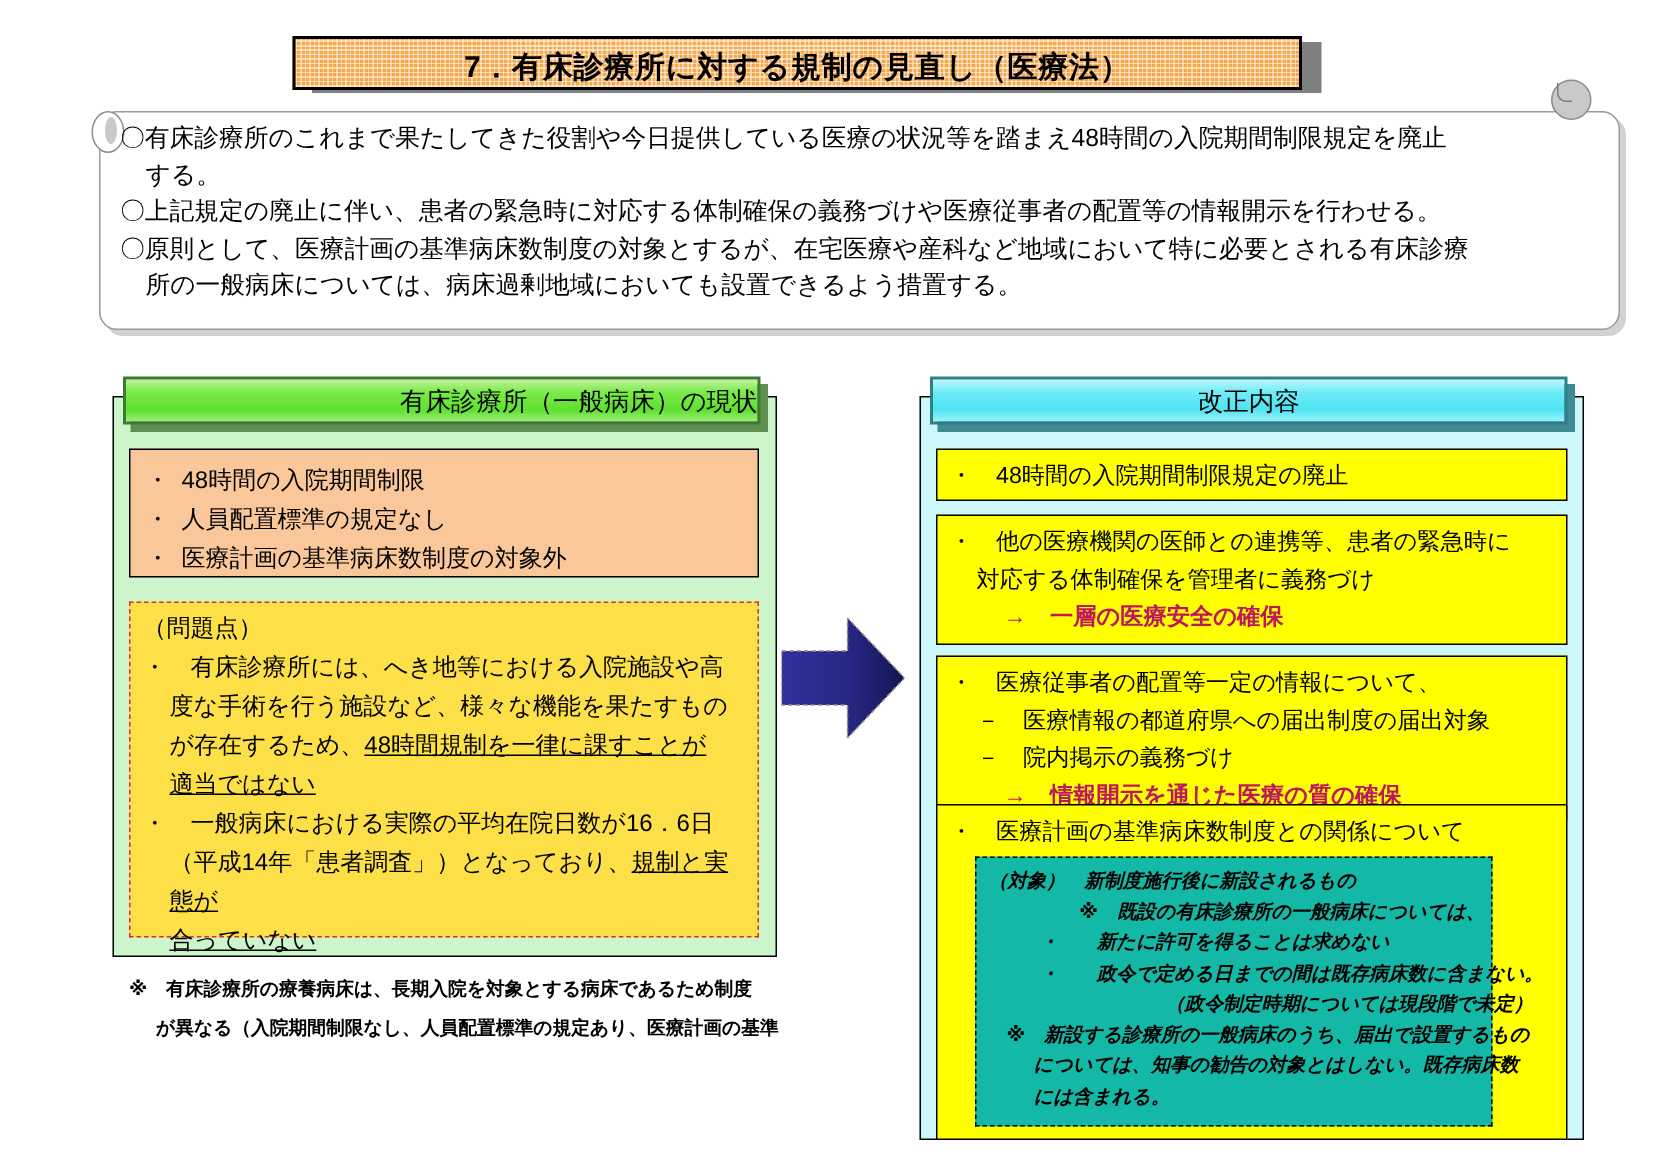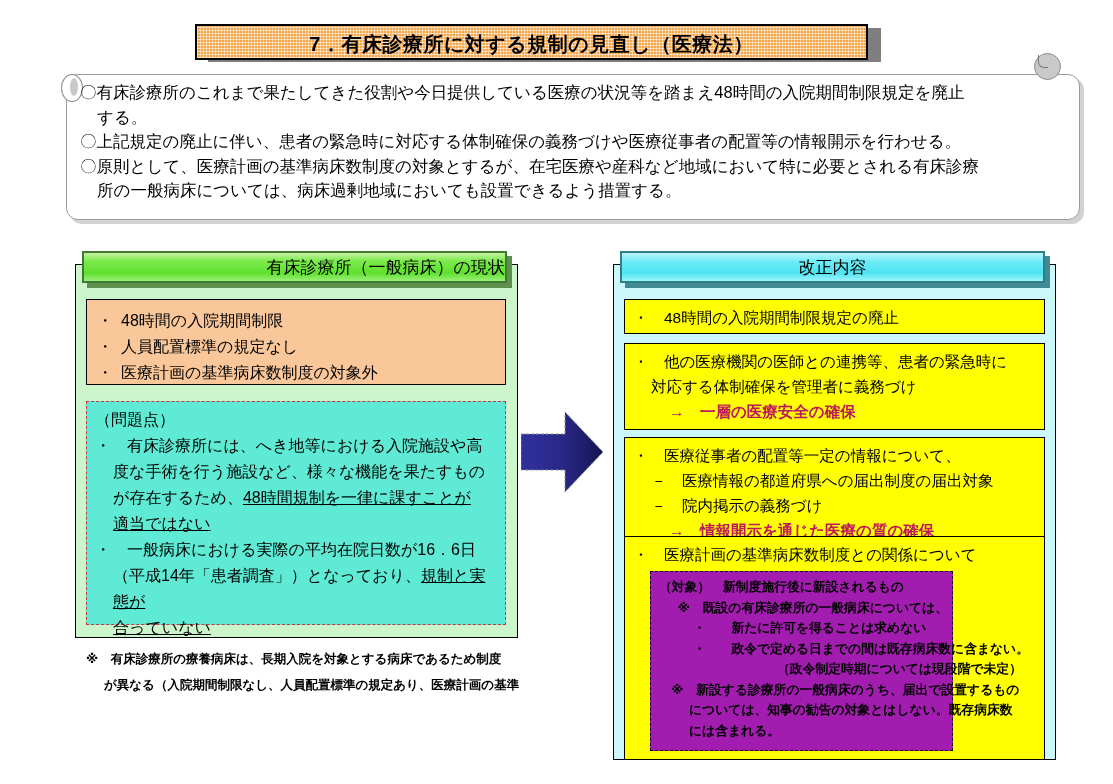--- a/index.html
+++ b/index.html
@@ -146,21 +146,21 @@
     white-space: nowrap;
   }
   .bullet-mid { padding-right: 8px; }
 
   #left-problems {
     position: absolute;
     left: 86px; top: 401px;
     width: 420px; height: 224px;
     box-sizing: border-box;
     border: 1px dashed #cc3344;
-    background: #5eead4;
+    background: #fde047;
     padding: 5px 8px 0 8px;
   }
   #left-problems .line {
     font-size: 16px;
     line-height: 26px;
   }
   #left-problems .ind { padding-left: 18px; }
   .u { text-decoration: underline; }
 
   #left-footnote {
@@ -228,25 +228,26 @@
   }
 
   #ybox-1 { top: 299px; height: 35px; }
   #ybox-2 { top: 343px; height: 87px; }
   #ybox-3 { top: 437px; height: 110px; }
   #ybox-4 { top: 536px; height: 224px; padding-bottom: 6px; }
 
   #nested-dashed {
     position: absolute;
     left: 650px; top: 571px;
-    width: 303px; height: 180px;
+    width: 345px; height: 180px;
     box-sizing: border-box;
     border: 1px dashed #000000;
-    background: #a21caf;
+    background: #14b8a6;
     padding: 5px 4px 0 8px;
+    font-style: italic;
   }
   #nested-dashed .line {
     font-size: 12.8px;
     line-height: 20.5px;
     font-weight: bold;
     white-space: nowrap;
   }
   #nested-dashed .n1 { padding-left: 12px; text-align: right; }
   #nested-dashed .n2 { padding-left: 34px; }
   #nested-dashed .n3 { padding-left: 30px; }

